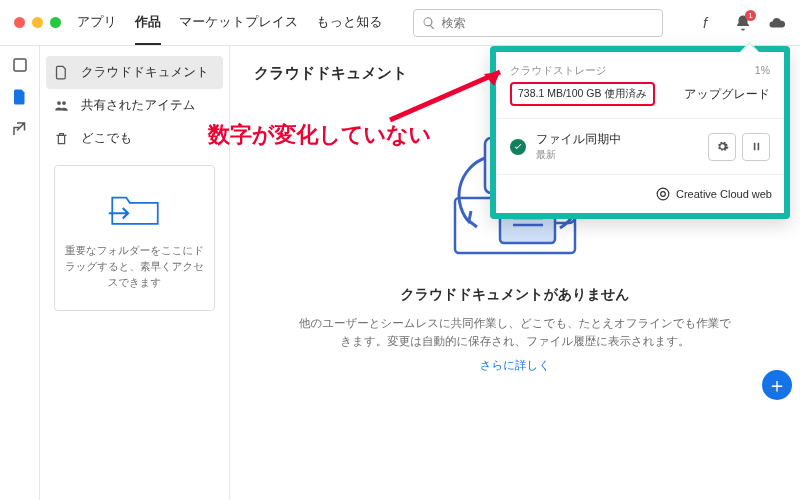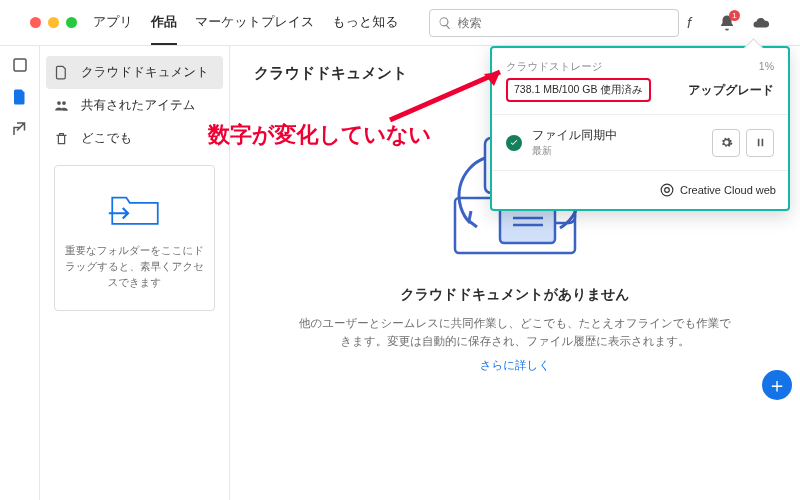--- a/index.html
+++ b/index.html
@@ -1,19 +1,19 @@
 <!DOCTYPE html>
 <html><head>
 <meta charset="utf-8">
 <style>
 * { box-sizing: border-box; margin: 0; padding: 0; font-family: -apple-system, "Helvetica Neue", sans-serif; }
 body { width: 800px; height: 500px; background: #fff; position: relative; overflow: hidden; font-size: 13px; color: #2c2c2c; }
 
 
-.topbar { height: 46px; display: flex; align-items: center; padding: 0 30px; border-bottom: 1px solid #e6e6e6; }
+.topbar { height: 46px; display: flex; align-items: center; padding: 0 14px; border-bottom: 1px solid #e6e6e6; }
 .dots { display: flex; gap: 7px; margin-right: 16px; }
 .dot { width: 11px; height: 11px; border-radius: 50%; }
 .dot.r { background: #ff5f57; } .dot.y { background: #febc2e; } .dot.g { background: #28c840; }
 .tabs { display: flex; gap: 18px; }
 .tab { padding: 12px 0; font-size: 13px; cursor: pointer; }
 .tab.active { border-bottom: 2.5px solid #2c2c2c; font-weight: 600; }
 .search { margin-left: 30px; flex: 0 0 250px; display: flex; align-items: center; border: 1px solid #ccc; border-radius: 4px; padding: 4px 8px; height: 28px; justify-content: flex-end; }
 .search svg { width: 14px; height: 14px; fill: #888; margin-right: 6px; }
 .search input { border: none; outline: none; font-size: 12px; flex: 1; }
 .topright { margin-left: auto; display: flex; align-items: center; gap: 16px; }
@@ -39,27 +39,27 @@
 
 .content { flex: 1; padding: 18px 24px; position: relative; }
 .content h2 { font-size: 15px; font-weight: 600; margin-bottom: 20px; }
 .empty { margin: 30px auto 0; max-width: 440px; text-align: center; }
 .empty-ill { margin: 0 auto 20px; width: 220px; height: 150px; }
 .empty h3 { font-size: 14px; font-weight: 600; margin-bottom: 10px; }
 .empty p { font-size: 11.5px; color: #6e6e6e; line-height: 1.6; margin-bottom: 6px; }
 .empty a { font-size: 11.5px; color: #1473e6; text-decoration: none; }
 
 
-.pop { position: absolute; top: 46px; right: 10px; width: 300px; background: #fff; border: 2px solid #14b8a6; border-radius: 4px; box-shadow: 0 6px 18px rgba(0,0,0,.15); z-index: 10; }
+.pop { position: absolute; top: 46px; right: 10px; width: 300px; background: #fff; border: 6px solid #14b8a6; border-radius: 4px; box-shadow: 0 6px 18px rgba(0,0,0,.15); z-index: 10; }
 .pop::before { content: ''; position: absolute; top: -7px; right: 28px; width: 12px; height: 12px; background: #fff; border-left: 1px solid #ddd; border-top: 1px solid #ddd; transform: rotate(45deg); }
 .pop-sec { padding: 12px 14px; border-bottom: 1px solid #eee; }
 .pop-h { display: flex; justify-content: space-between; font-size: 10.5px; color: #8e8e8e; }
 .pop-row { display: flex; justify-content: space-between; align-items: center; margin-top: 4px; }
 .usage-box { border: 2.5px solid #e03; border-radius: 4px; padding: 3px 6px; font-size: 10.5px; }
-.upg { font-size: 12px; font-weight: 700; }
+.upg { font-size: 12px; font-weight: 400; }
 .sync { display: flex; align-items: center; gap: 10px; }
 .sync .chk { width: 16px; height: 16px; border-radius: 50%; background: #12805c; display: flex; align-items: center; justify-content: center; }
 .sync .chk svg { width: 10px; height: 10px; fill: #fff; }
 .sync-t { font-size: 12px; font-weight: 400; }
 .sync-s { font-size: 10px; color: #8e8e8e; }
 .sync-btns { margin-left: auto; display: flex; gap: 6px; }
 .sq { width: 28px; height: 28px; border: 1px solid #ccc; border-radius: 4px; display: flex; align-items: center; justify-content: center; cursor: pointer; }
 .sq svg { width: 13px; height: 13px; fill: #555; }
 .ccw { text-align: center; padding: 12px; font-size: 11px; display: flex; align-items: center; justify-content: flex-end; gap: 6px; border-bottom: none; }
 .ccw svg { width: 14px; height: 14px; }

